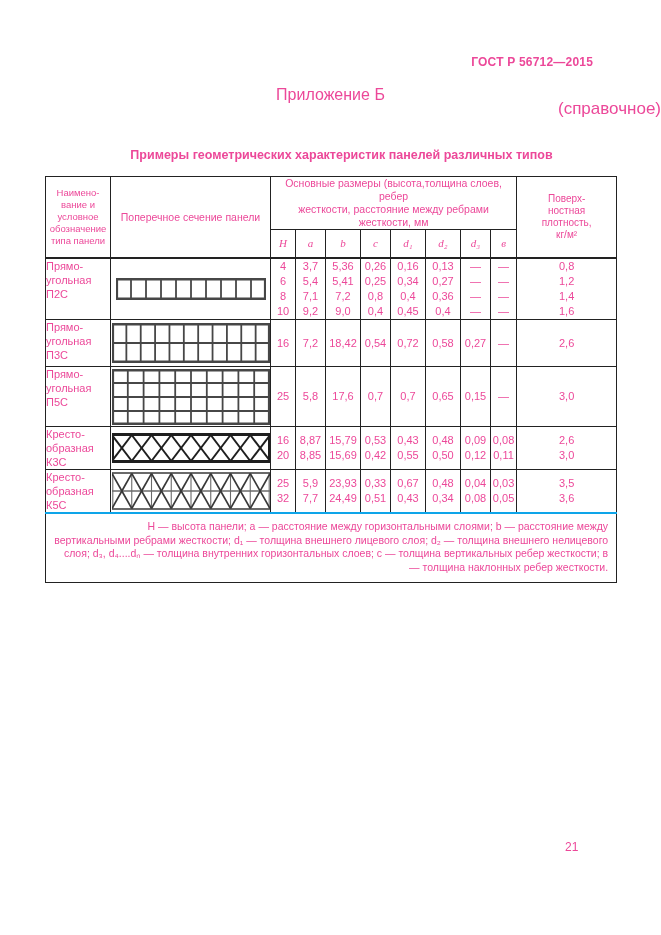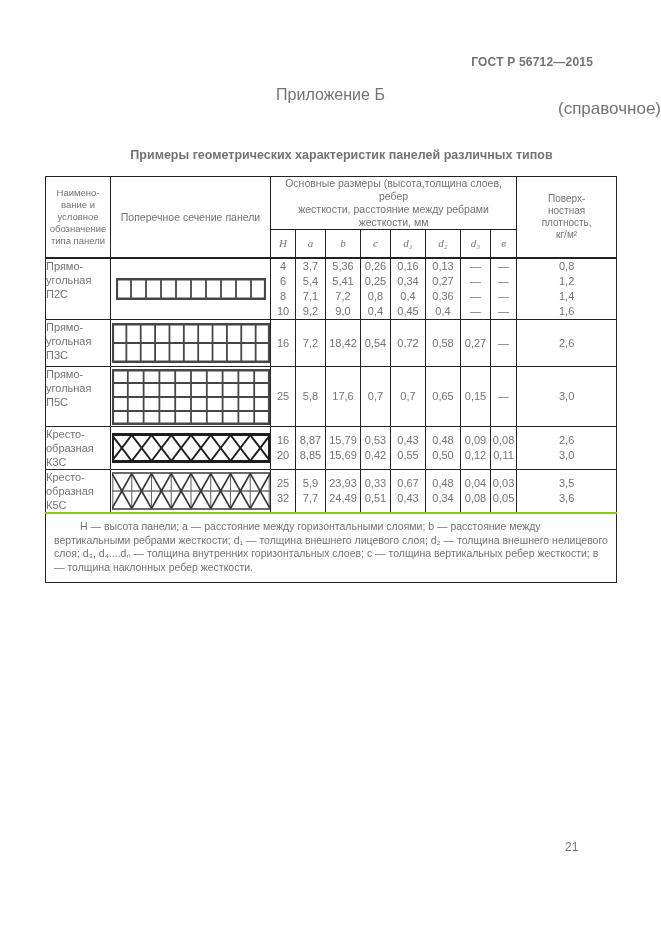--- a/index.html
+++ b/index.html
@@ -1,21 +1,21 @@
 <!DOCTYPE html>
 <html><head>
 <meta charset="utf-8">
 <style>
   html,body{margin:0;padding:0;background:#ffffff;}
   .page{
     position:relative;
     width:661px;height:935px;
     background:#fff;
     font-family:"Liberation Sans",sans-serif;
-    color:#737373;
+    color:#ec4899;
     box-sizing:border-box;
     padding-top:88px;
     overflow:hidden;
   }
   .doc-code{
     position:absolute;top:55px;right:68px;
     font-weight:700;font-size:12px;letter-spacing:.2px;
   }
   .annex{ text-align:center;font-size:16px;line-height:14px; }
   .annex-kind{ text-align:right;font-size:17px;line-height:14px; }
@@ -64,25 +64,25 @@
     white-space:pre-line;
   }
   .section-cell{ text-align:center; }
   .section-cell svg{ display:block;margin:0 auto; }
   .val-cell{
     text-align:center;
     font-size:11px;line-height:15px;
     white-space:pre-line;
   }
   tfoot td.footnote{
-    border-top:2px solid #84cc16;
+    border-top:2px solid #0ea5e9;
     font-size:10.5px;line-height:13.5px;
     padding:6px 8px 8px 8px;
     text-indent:26px;
-    text-align:left;
+    text-align:right;
   }
   .page-number{
     position:absolute;top:840px;left:565px;
     font-size:12px;
   }
 </style>
 </head>
 <body>
 
 <div class="page">

